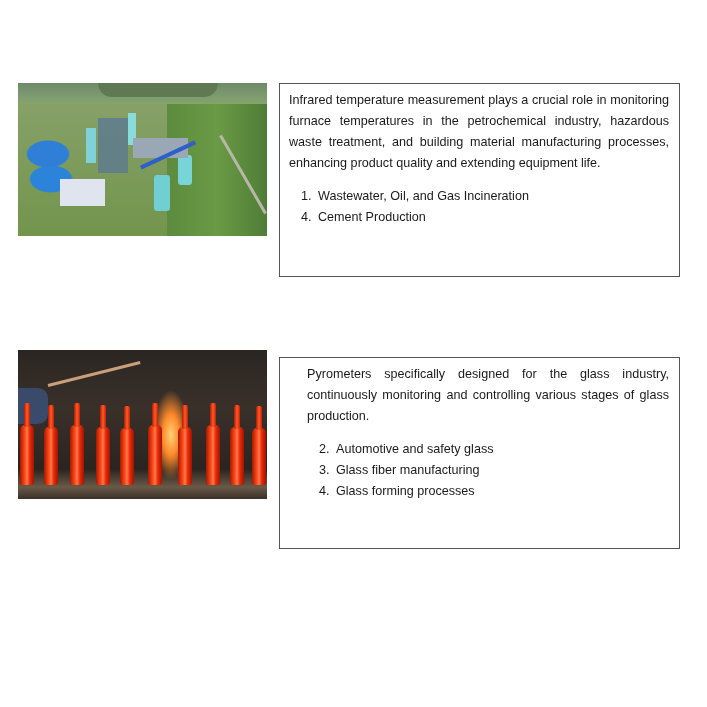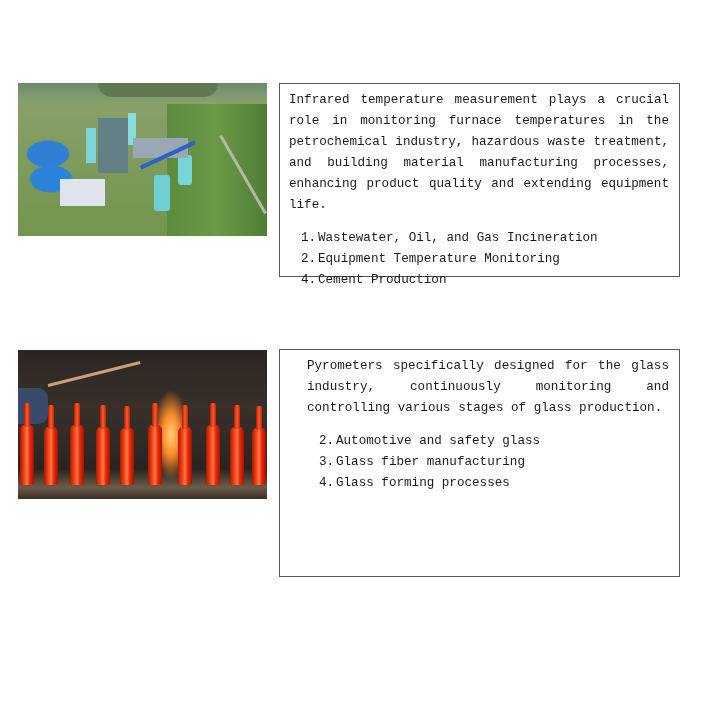--- a/index.html
+++ b/index.html
@@ -1,18 +1,18 @@
 <!DOCTYPE html>
 <html><head>
 <meta charset="utf-8">
 <style>
   html, body { margin:0; padding:0; background:#ffffff; }
   body { width:707px; height:707px; position:relative; overflow:hidden; font-family:"Liberation Sans", sans-serif; color:#1a1a1a; }
   .photo { position:absolute; left:18px; width:249px; overflow:hidden; }
-  .textbox { position:absolute; left:279px; width:401px; border:1px solid #555; box-sizing:border-box; padding:6px 10px 6px 9px; font-size:12.6px; line-height:21px;font-family:Liberation Mono, monospace; }
+  .textbox { position:absolute; left:279px; width:401px; border:1px solid #555; box-sizing:border-box; padding:6px 10px 6px 9px; font-size:12.6px; line-height:21px; }
   .para { text-align:justify; text-align-last:left; margin:0; }
   ol { list-style:none; margin:12px; padding:0; }
   ol li { margin:0; padding:0; }
   .num { display:inline-block; width:17px; }
 
   
   .p1 { top:83px; height:153px;
     background:
       radial-gradient(ellipse 22px 14px at 30px 71px, #2f7fd6 0 92%, transparent 100%),
       radial-gradient(ellipse 22px 14px at 33px 96px, #2c83da 0 92%, transparent 100%),
@@ -44,40 +44,39 @@
   <div class="bld" style="left:115px;top:55px;width:55px;height:20px;background:#9aa8b5;"></div>
   <div class="bld" style="left:120px;top:70px;width:60px;height:4px;background:#2f5fc8;transform:rotate(-25deg);"></div>
   <div class="bld" style="left:80px;top:0;width:120px;height:14px;background:#5f7a52;border-radius:0 0 40px 40px;"></div>
   <div class="bld" style="left:180px;top:90px;width:90px;height:3px;background:#b8b8a8;transform:rotate(60deg);"></div>
 </div>
 
 <div class="textbox" style="top:83px;height:194px;">
   <p class="para">Infrared temperature measurement plays a crucial role in monitoring furnace temperatures in the petrochemical industry, hazardous waste treatment, and building material manufacturing processes, enhancing product quality and extending equipment life.</p>
   <ol>
     <li><span class="num">1.</span><span>Wastewater, Oil, and Gas Incineration</span></li>
-    <li><span class="num">2.</span><span>Equipment Temperature Monitoring</span></li>
     <li><span class="num">4.</span><span>Cement Production</span></li>
   </ol>
 </div>
 
 <div class="photo p2" title="Glowing red glass bottles on a production line">
   <div style="position:absolute;left:0;top:38px;width:30px;height:36px;background:#3a4a6a;border-radius:0 10px 10px 0;"></div>
   <div style="position:absolute;left:30px;top:34px;width:95px;height:3px;background:#c9a07a;transform:rotate(-14deg);transform-origin:left;"></div>
   <div class="bottle" style="left:2px;height:60px;"></div>
   <div class="bottle" style="left:26px;height:58px;"></div>
   <div class="bottle" style="left:52px;height:60px;"></div>
   <div class="bottle" style="left:78px;height:58px;"></div>
   <div class="bottle" style="left:102px;height:57px;"></div>
   <div class="bottle" style="left:130px;height:60px;"></div>
   <div class="bottle" style="left:160px;height:58px;"></div>
   <div class="bottle" style="left:188px;height:60px;"></div>
   <div class="bottle" style="left:212px;height:58px;"></div>
   <div class="bottle" style="left:234px;height:57px;"></div>
 </div>
 
-<div class="textbox" style="top:349px;height:228px;padding-left:27px;">
+<div class="textbox" style="top:357px;height:192px;padding-left:27px;">
   <p class="para">Pyrometers specifically designed for the glass industry, continuously monitoring and controlling various stages of glass production.</p>
   <ol>
     <li><span class="num">2.</span><span>Automotive and safety glass</span></li>
     <li><span class="num">3.</span><span>Glass fiber manufacturing</span></li>
     <li><span class="num">4.</span><span>Glass forming processes</span></li>
   </ol>
 </div>
 
 </body></html>

